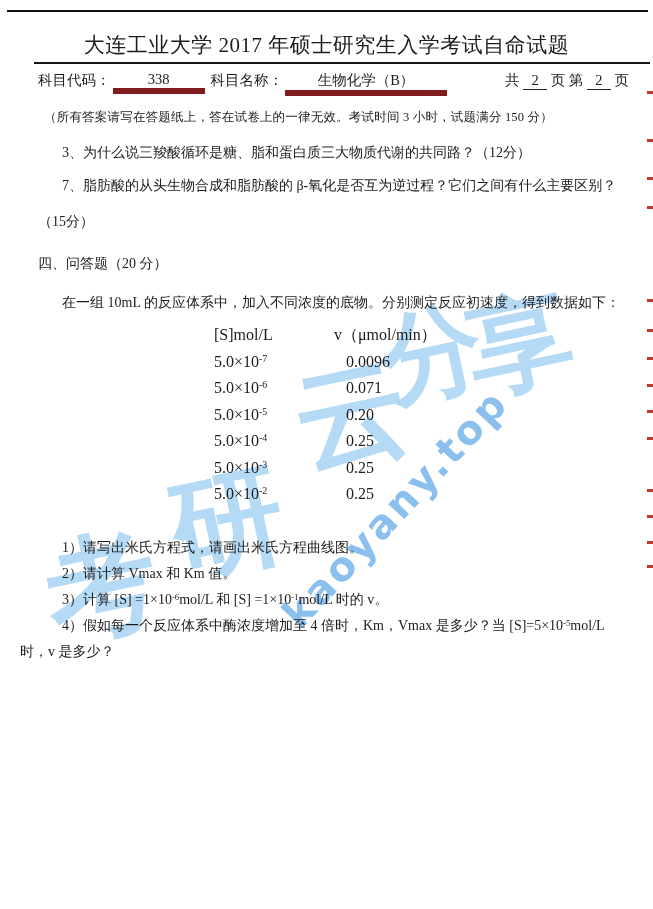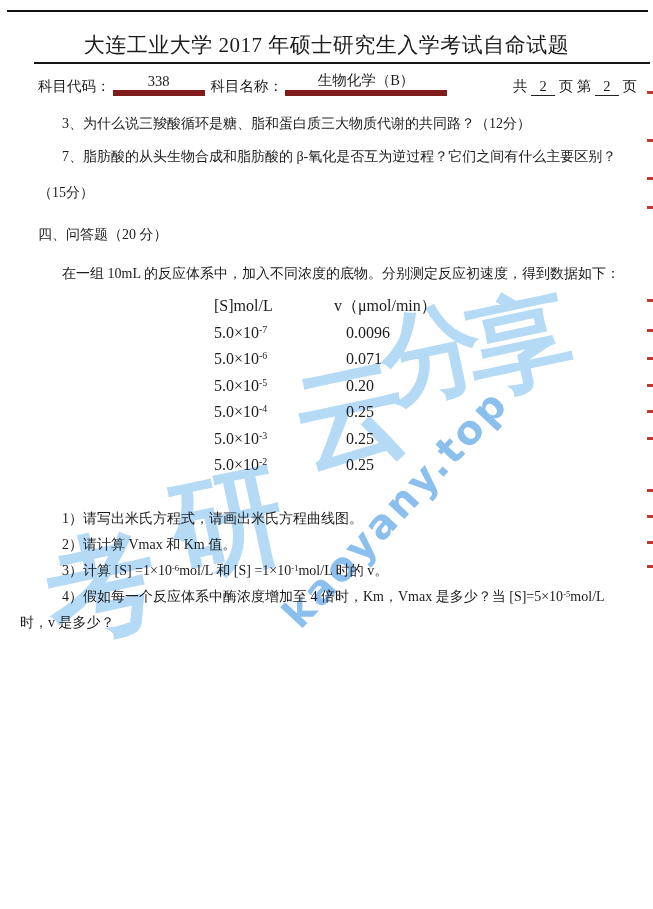--- a/index.html
+++ b/index.html
@@ -4,21 +4,21 @@
 <style>
   html,body{margin:0;padding:0}
   body{
     width:653px;height:909px;background:#ffffff;position:relative;overflow:hidden;
     font-family:"Liberation Serif","DejaVu Serif",serif;color:#1c1c1c;
   }
   .content{position:relative;z-index:1}
   .top-rule{position:absolute;top:10px;left:7px;width:641px;height:2px;background:#101010}
   .title{padding-top:33px;text-align:center;font-size:21px;font-weight:normal;line-height:25px;letter-spacing:.5px}
   .title-rule{margin:4px 3px 0 34px;border-bottom:2px solid #161616}
-  .header-row{display:flex;align-items:flex-end;padding:7px 16px 1px 38px;font-size:14.5px;white-space:nowrap}
+  .header-row{display:flex;align-items:flex-start;padding:7px 24px 1px 38px;font-size:14.5px;white-space:nowrap}
   .blank{display:inline-block;border-bottom:6px solid #7f1d1d;text-align:center}
   .blank.code{width:92px;margin:0 6px 0 2px}
   .blank.name{width:162px;margin:0 6px 0 2px}
   .pages{margin-left:auto}
   .pg-num{display:inline-block;width:24px;text-align:center;border-bottom:1px solid #222}
   .notice{margin:12px 0 0 44px;font-size:12.5px;letter-spacing:.2px}
   .para{margin:0;font-size:14px;line-height:20px}
   .q6{margin:17px 28px 0 62px}
   .q7{margin:13px 14px 16px 62px}
   .q7b{margin:13px 0 0 38px}
@@ -72,20 +72,21 @@
     <span class="pages">
       <span>共</span>
       <span class="pg-num">2</span>
       <span>页</span>
       <span>第</span>
       <span class="pg-num">2</span>
       <span>页</span>
     </span>
   </div>
 
+  <div class="notice">（所有答案请写在答题纸上，答在试卷上的一律无效。考试时间 3 小时，试题满分 150 分）</div>
 
   <p class="para q6">3、为什么说三羧酸循环是糖、脂和蛋白质三大物质代谢的共同路？（12分）</p>
   <p class="para q7">7、脂肪酸的从头生物合成和脂肪酸的 β-氧化是否互为逆过程？它们之间有什么主要区别？</p>
   <p class="para q7b">（15分）</p>
 
   <p class="para sec">四、问答题（20 分）</p>
   <p class="para intro">在一组 10mL 的反应体系中，加入不同浓度的底物。分别测定反应初速度，得到数据如下：</p>
 
   <div class="datatable">
     <div class="trow">

